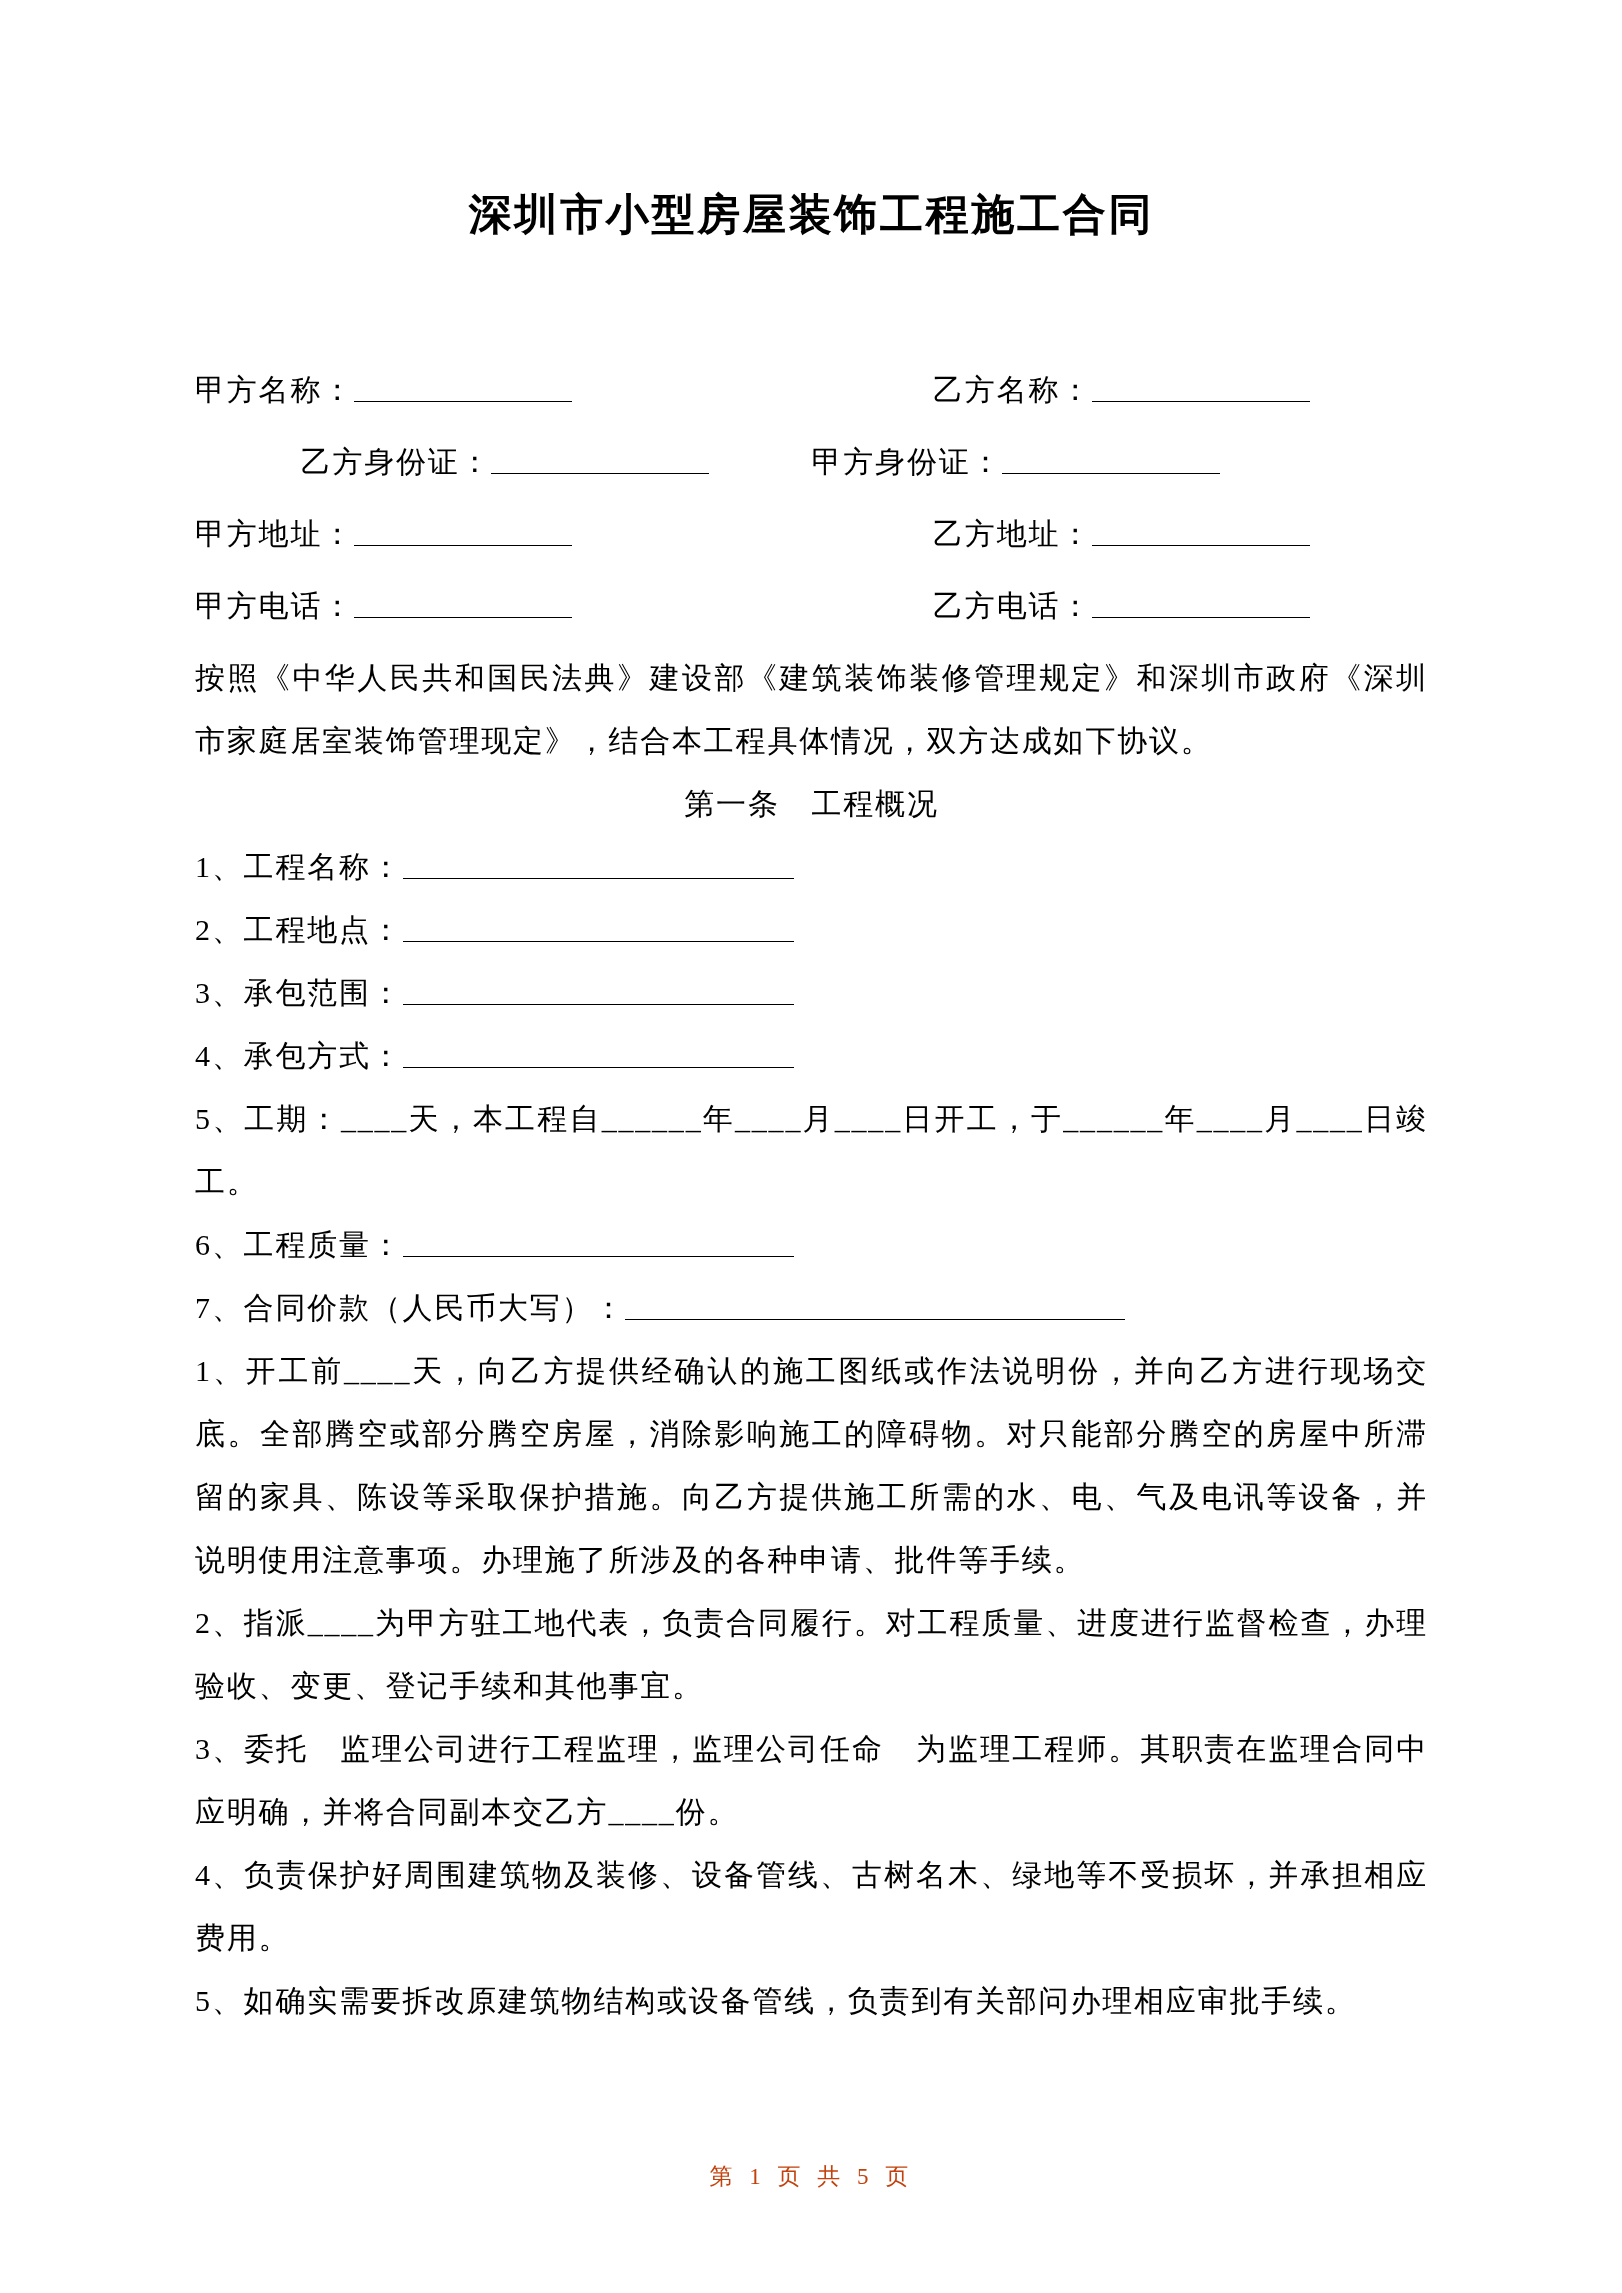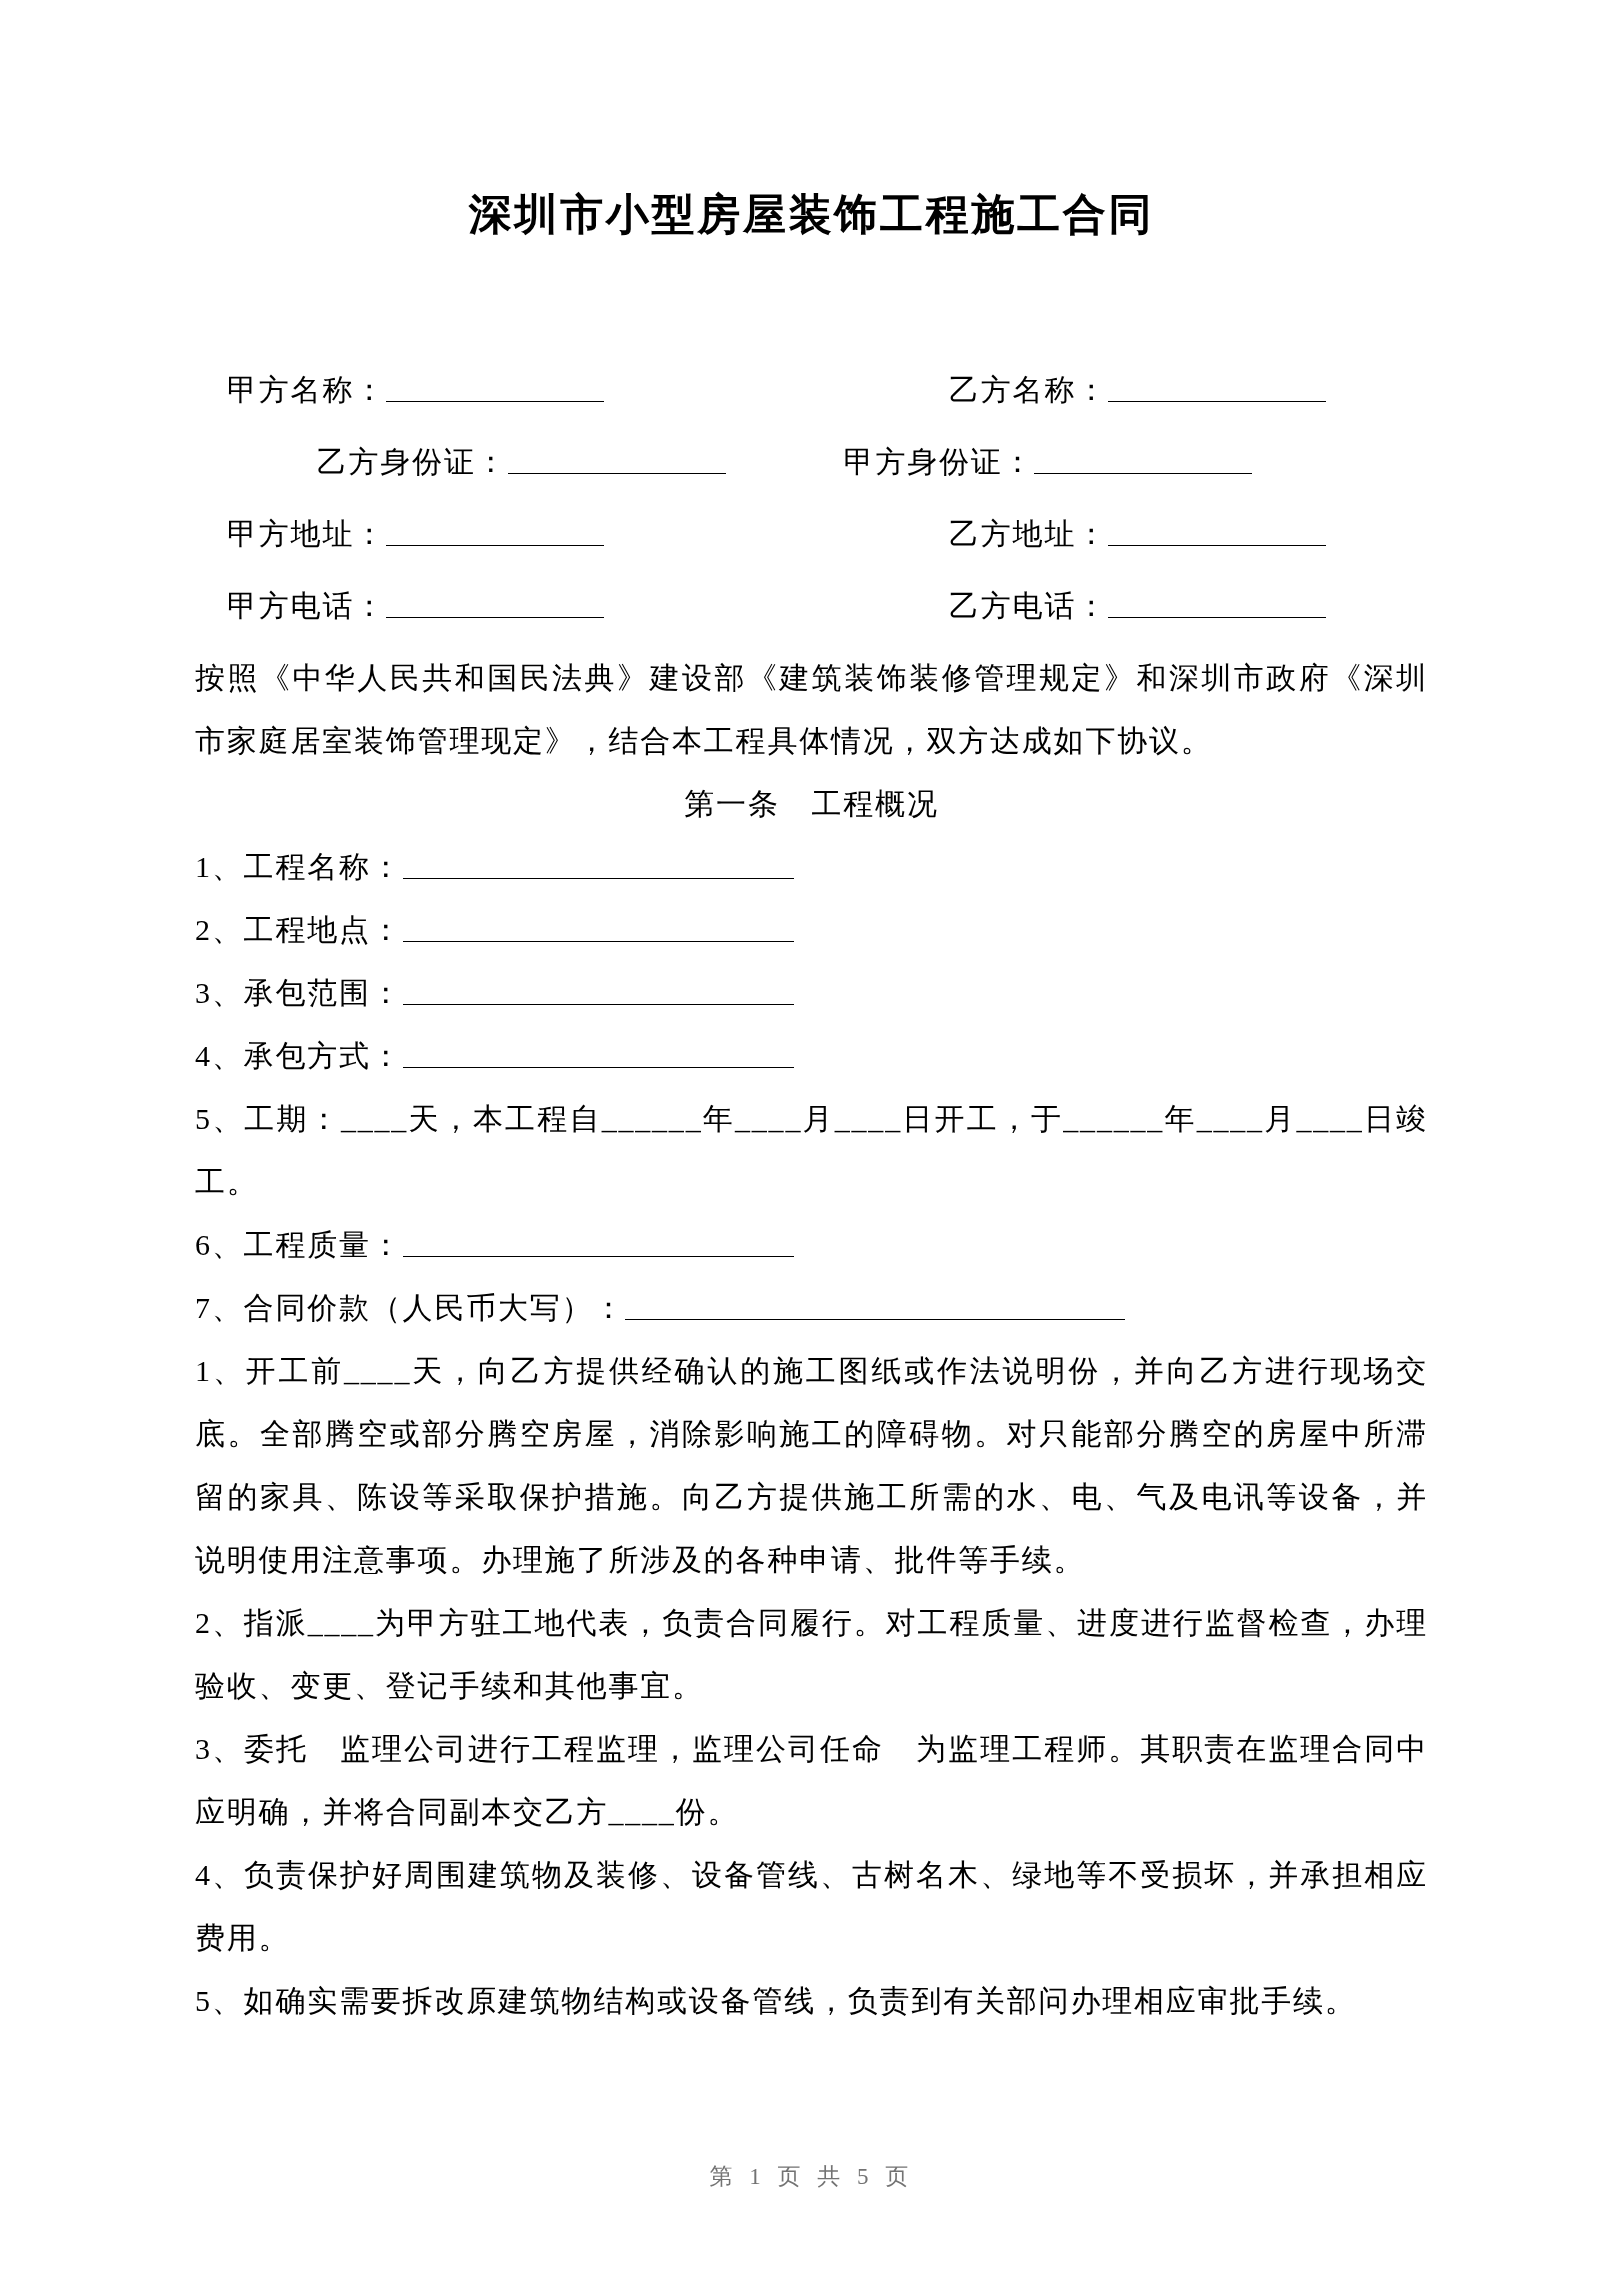--- a/index.html
+++ b/index.html
@@ -30,21 +30,20 @@
     line-height: 2.1;
     letter-spacing: 1.8px;
   }
   .party-row {
     display: flex;
     margin-bottom: 9px;
   }
   .party-cell {
     width: 50%;
     box-sizing: border-box;
-    margin-left: 32px;
   }
   .party-cell.right {
     padding-left: 3.6px;
     text-align: center;
   }
   p {
     margin: 0;
     text-align: justify;
   }
   .doc-heading {
@@ -59,21 +58,21 @@
   .w430 { width: 391px; }
   .w550 { width: 500px; }
   .footer {
     position: absolute;
     left: 0;
     bottom: 102px;
     width: 100%;
     text-align: center;
     font-size: 23px;
     letter-spacing: 5.5px;
-    color: #737373;
+    color: #c2410c;
   }
 </style>
 </head>
 <body>
 
 <div class="page">
 
   <h1 class="title">深圳市小型房屋装饰工程施工合同</h1>
 
   <div class="doc">

